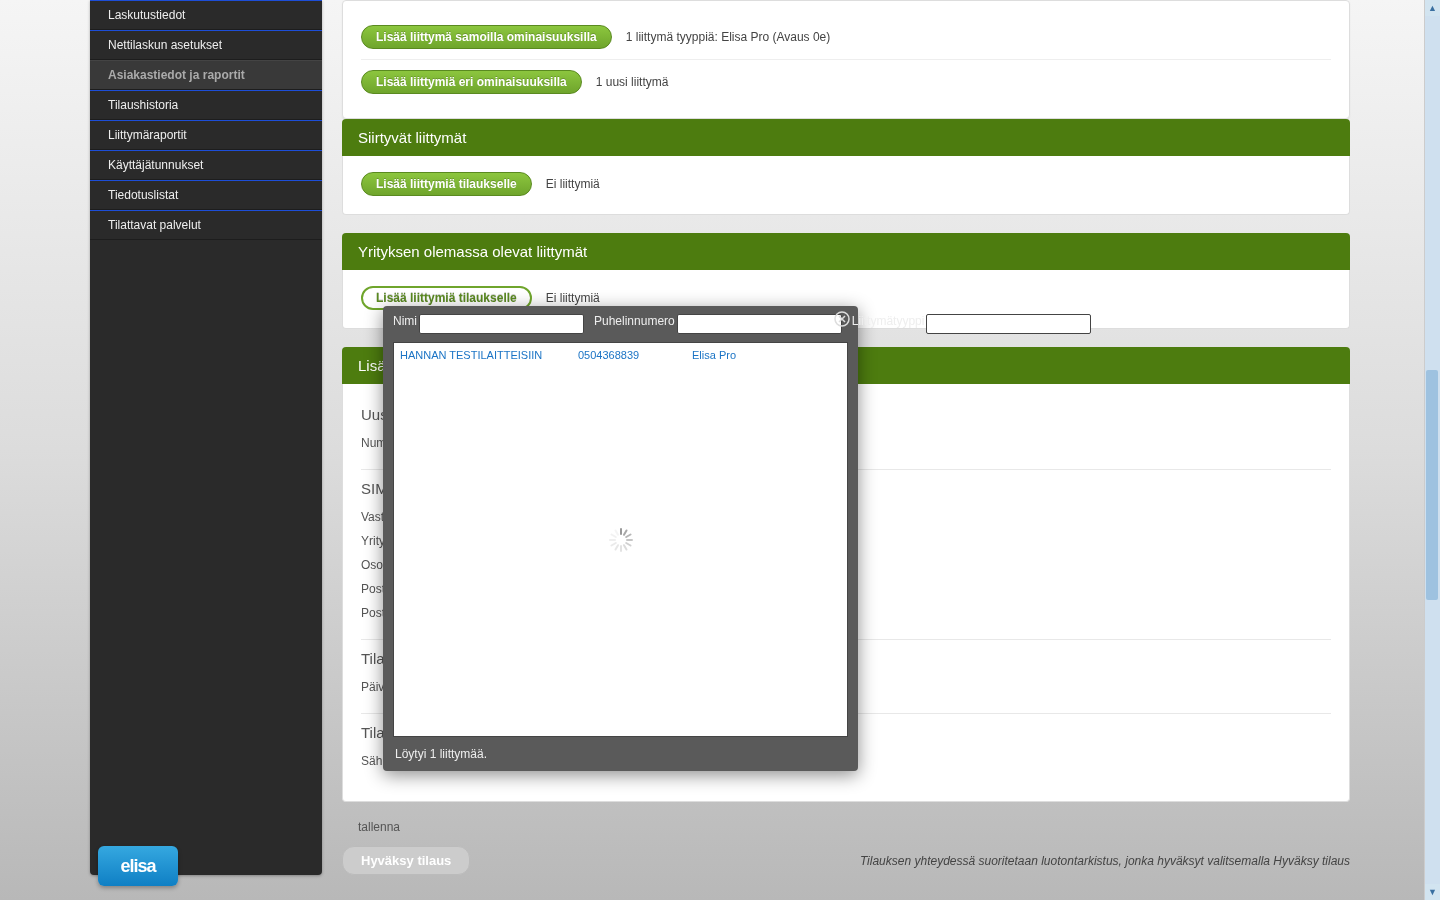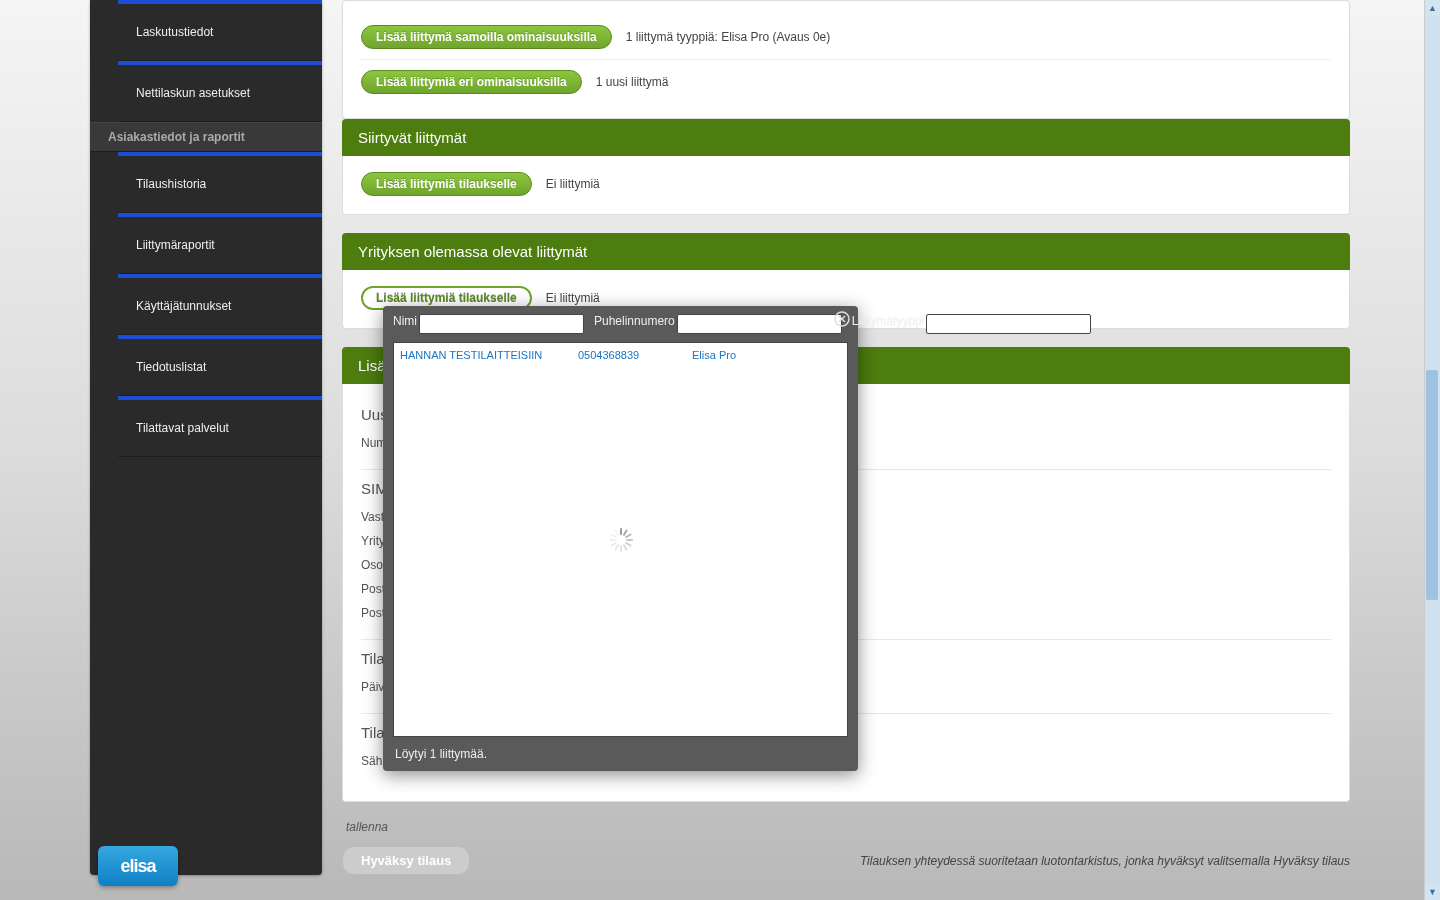--- a/index.html
+++ b/index.html
@@ -2,41 +2,41 @@
 <html><head>
 <meta charset="utf-8">
 <style>
 * { margin:0; padding:0; box-sizing:border-box; }
 body { font-family: Arial, Helvetica, sans-serif; font-size:13px; background:linear-gradient(to bottom,#f5f5f5 0%,#dcdcdc 50%,#b8b8b8 100%); background-attachment:fixed; min-height:900px; color:#333; overflow:hidden; }
 
 .page { display:flex; padding:0 90px 30px 90px; gap:20px; }
 
 
 .sidebar { width:232px; background:#2a2a2a; border-radius:0 0 4px 4px; flex-shrink:0; box-shadow:0 1px 3px rgba(0,0,0,.3); color:#eee; }
-.sidebar .item { padding:21px 18px; border-bottom:1px solid #1d1d1d; border-top:4px solid #1d4ed8; font-size:12px; cursor:pointer;margin-left:28px; }
+.sidebar .item { padding:7px 18px; border-bottom:1px solid #1d1d1d; border-top:1px solid #1d4ed8; font-size:12px; cursor:pointer; }
 .sidebar .section { padding:7px 18px; background:#393939; color:#aaa; font-size:12px; font-weight:bold; border-bottom:1px solid #1d1d1d; border-top:1px solid #444; }
 
 
 .main { flex:1; }
 .panel { background:#fff; border:1px solid #ddd; border-radius:4px; padding:14px 18px; box-shadow:0 1px 2px rgba(0,0,0,.06); }
 .panel-row { display:flex; align-items:center; gap:14px; padding:10px 0; border-bottom:1px solid #eee; }
 .panel-row:last-child { border-bottom:none; }
 .section-header { background:#4d7c0f; color:#fff; padding:10px 16px; border-radius:4px 4px 0 0; font-size:15px; margin-top:0; }
 .section-body { background:#fff; border:1px solid #ddd; border-top:none; border-radius:0 0 4px 4px; padding:12px 18px 14px 18px; margin-bottom:18px; }
 .form-block { padding:10px 0 14px 0; border-bottom:1px solid #e8e8e8; }
 .form-block:last-child { border-bottom:none; }
 .form-block h4 { font-size:15px; color:#555; margin-bottom:8px; font-weight:normal; }
 .form-line { font-size:12px; color:#555; padding:5px 0; }
 
 .green-btn { background:linear-gradient(#8cc63e,#6fa52c); color:#fff; border:1px solid #5a8a20; border-radius:12px; padding:4px 14px; font-size:12px; font-weight:bold; cursor:pointer; text-shadow:0 -1px 0 rgba(0,0,0,.2); white-space:nowrap; }
 .green-btn.outline { background:#fff; color:#5a8a20; border:2px solid #6fa52c; padding:3px 13px; }
 .gray-btn { background:#ccc; color:#fff; border:1px solid #bbb; border-radius:12px; padding:6px 18px; font-size:13px; font-weight:bold; cursor:pointer; }
 .row-text { font-size:12px; color:#444; }
 .approve-row { font-size:12px; font-style:italic; color:#444; display:flex; align-items:center; gap:24px;justify-content:space-between; }
-.save-note { font-style:italic; font-size:12px; color:#555; margin:6px 0 12px 4px; }
+.save-note { font-size:12px; color:#555; margin:6px 0 12px 16px; }
 
 
 .popup { position:absolute; left:383px; top:306px; width:475px; background:#5a5a5a; border-radius:4px; box-shadow:0 4px 18px rgba(0,0,0,.45); }
 .popup-head { display:flex; padding:8px 10px 8px 10px; gap:10px; position:relative; }
 .popup-col { flex:1; display:flex; flex-direction:row; gap:2px; }
 .popup-col label { color:#eee; font-size:12px; }
 .popup-col input { height:20px; border:1px solid #444; border-radius:2px; padding:2px 4px; font-size:12px; background:#fff; }
 .close-btn { position:absolute; right:6px; top:4px; width:18px; height:18px; border:none; background:transparent; color:#ddd; cursor:pointer; }
 .close-btn svg { display:block; }
 .popup-results { background:#fff; margin:0 10px; border:1px solid #444; height:395px; position:relative; overflow:hidden; }

